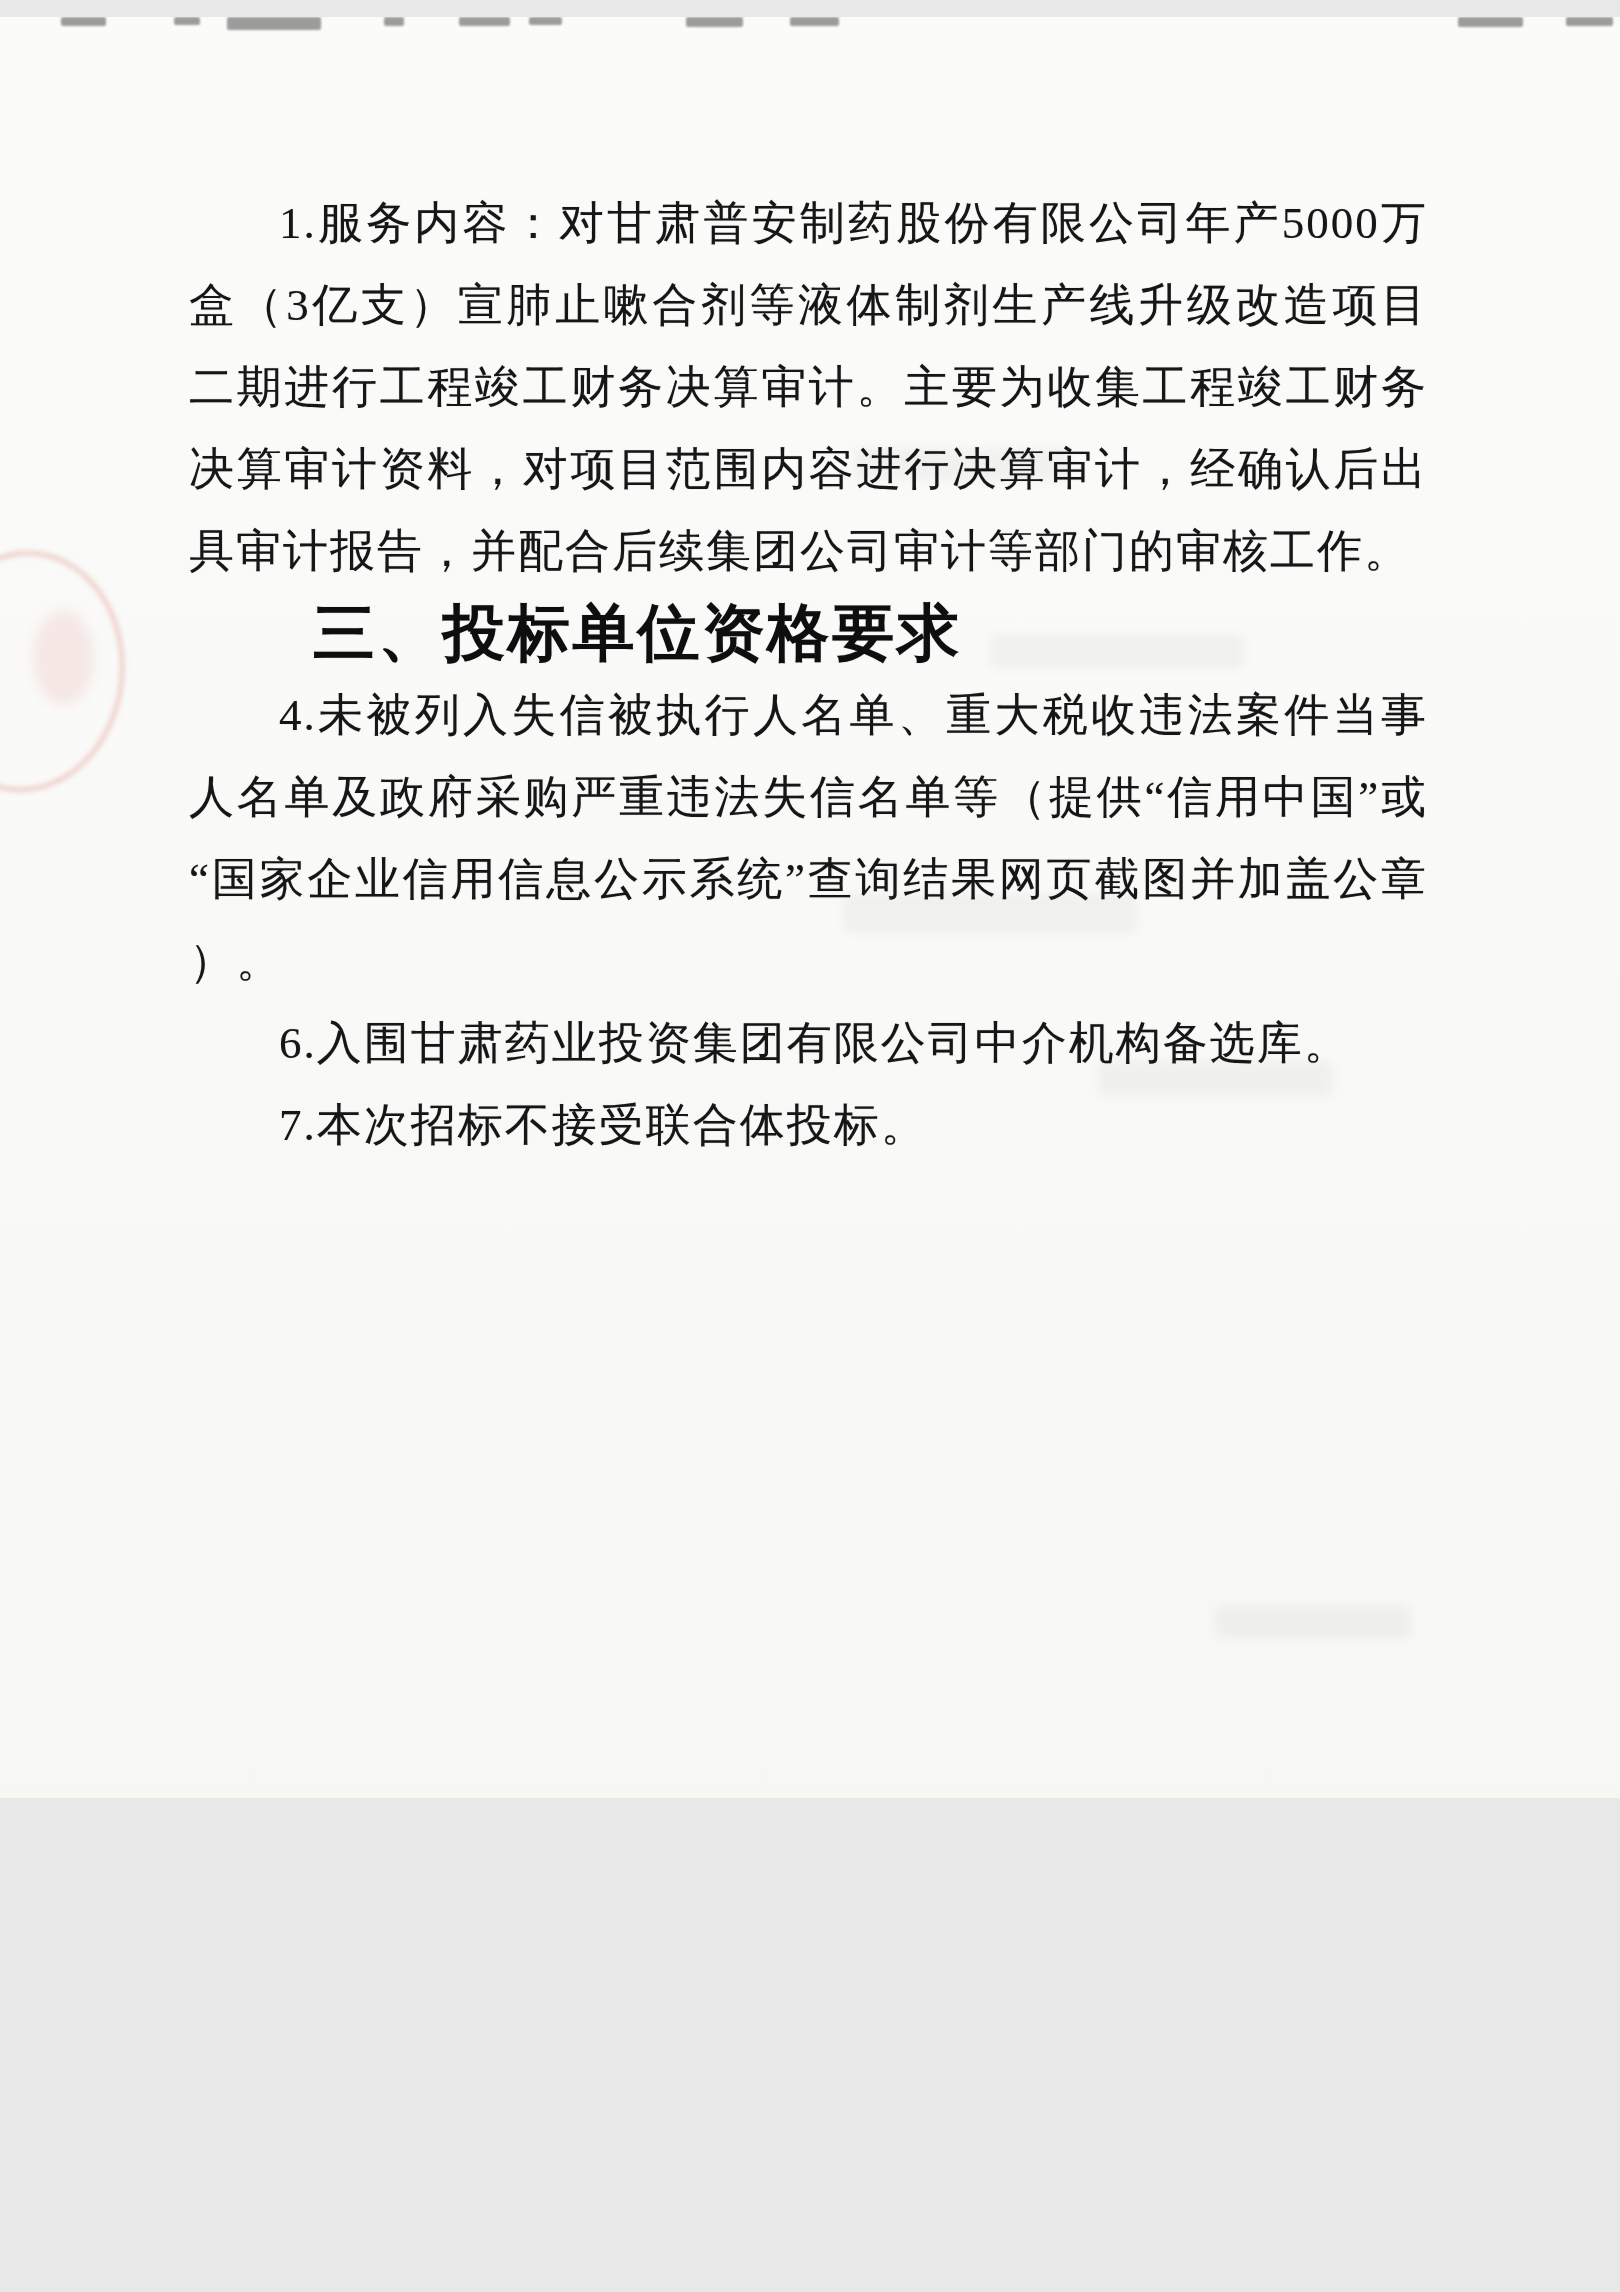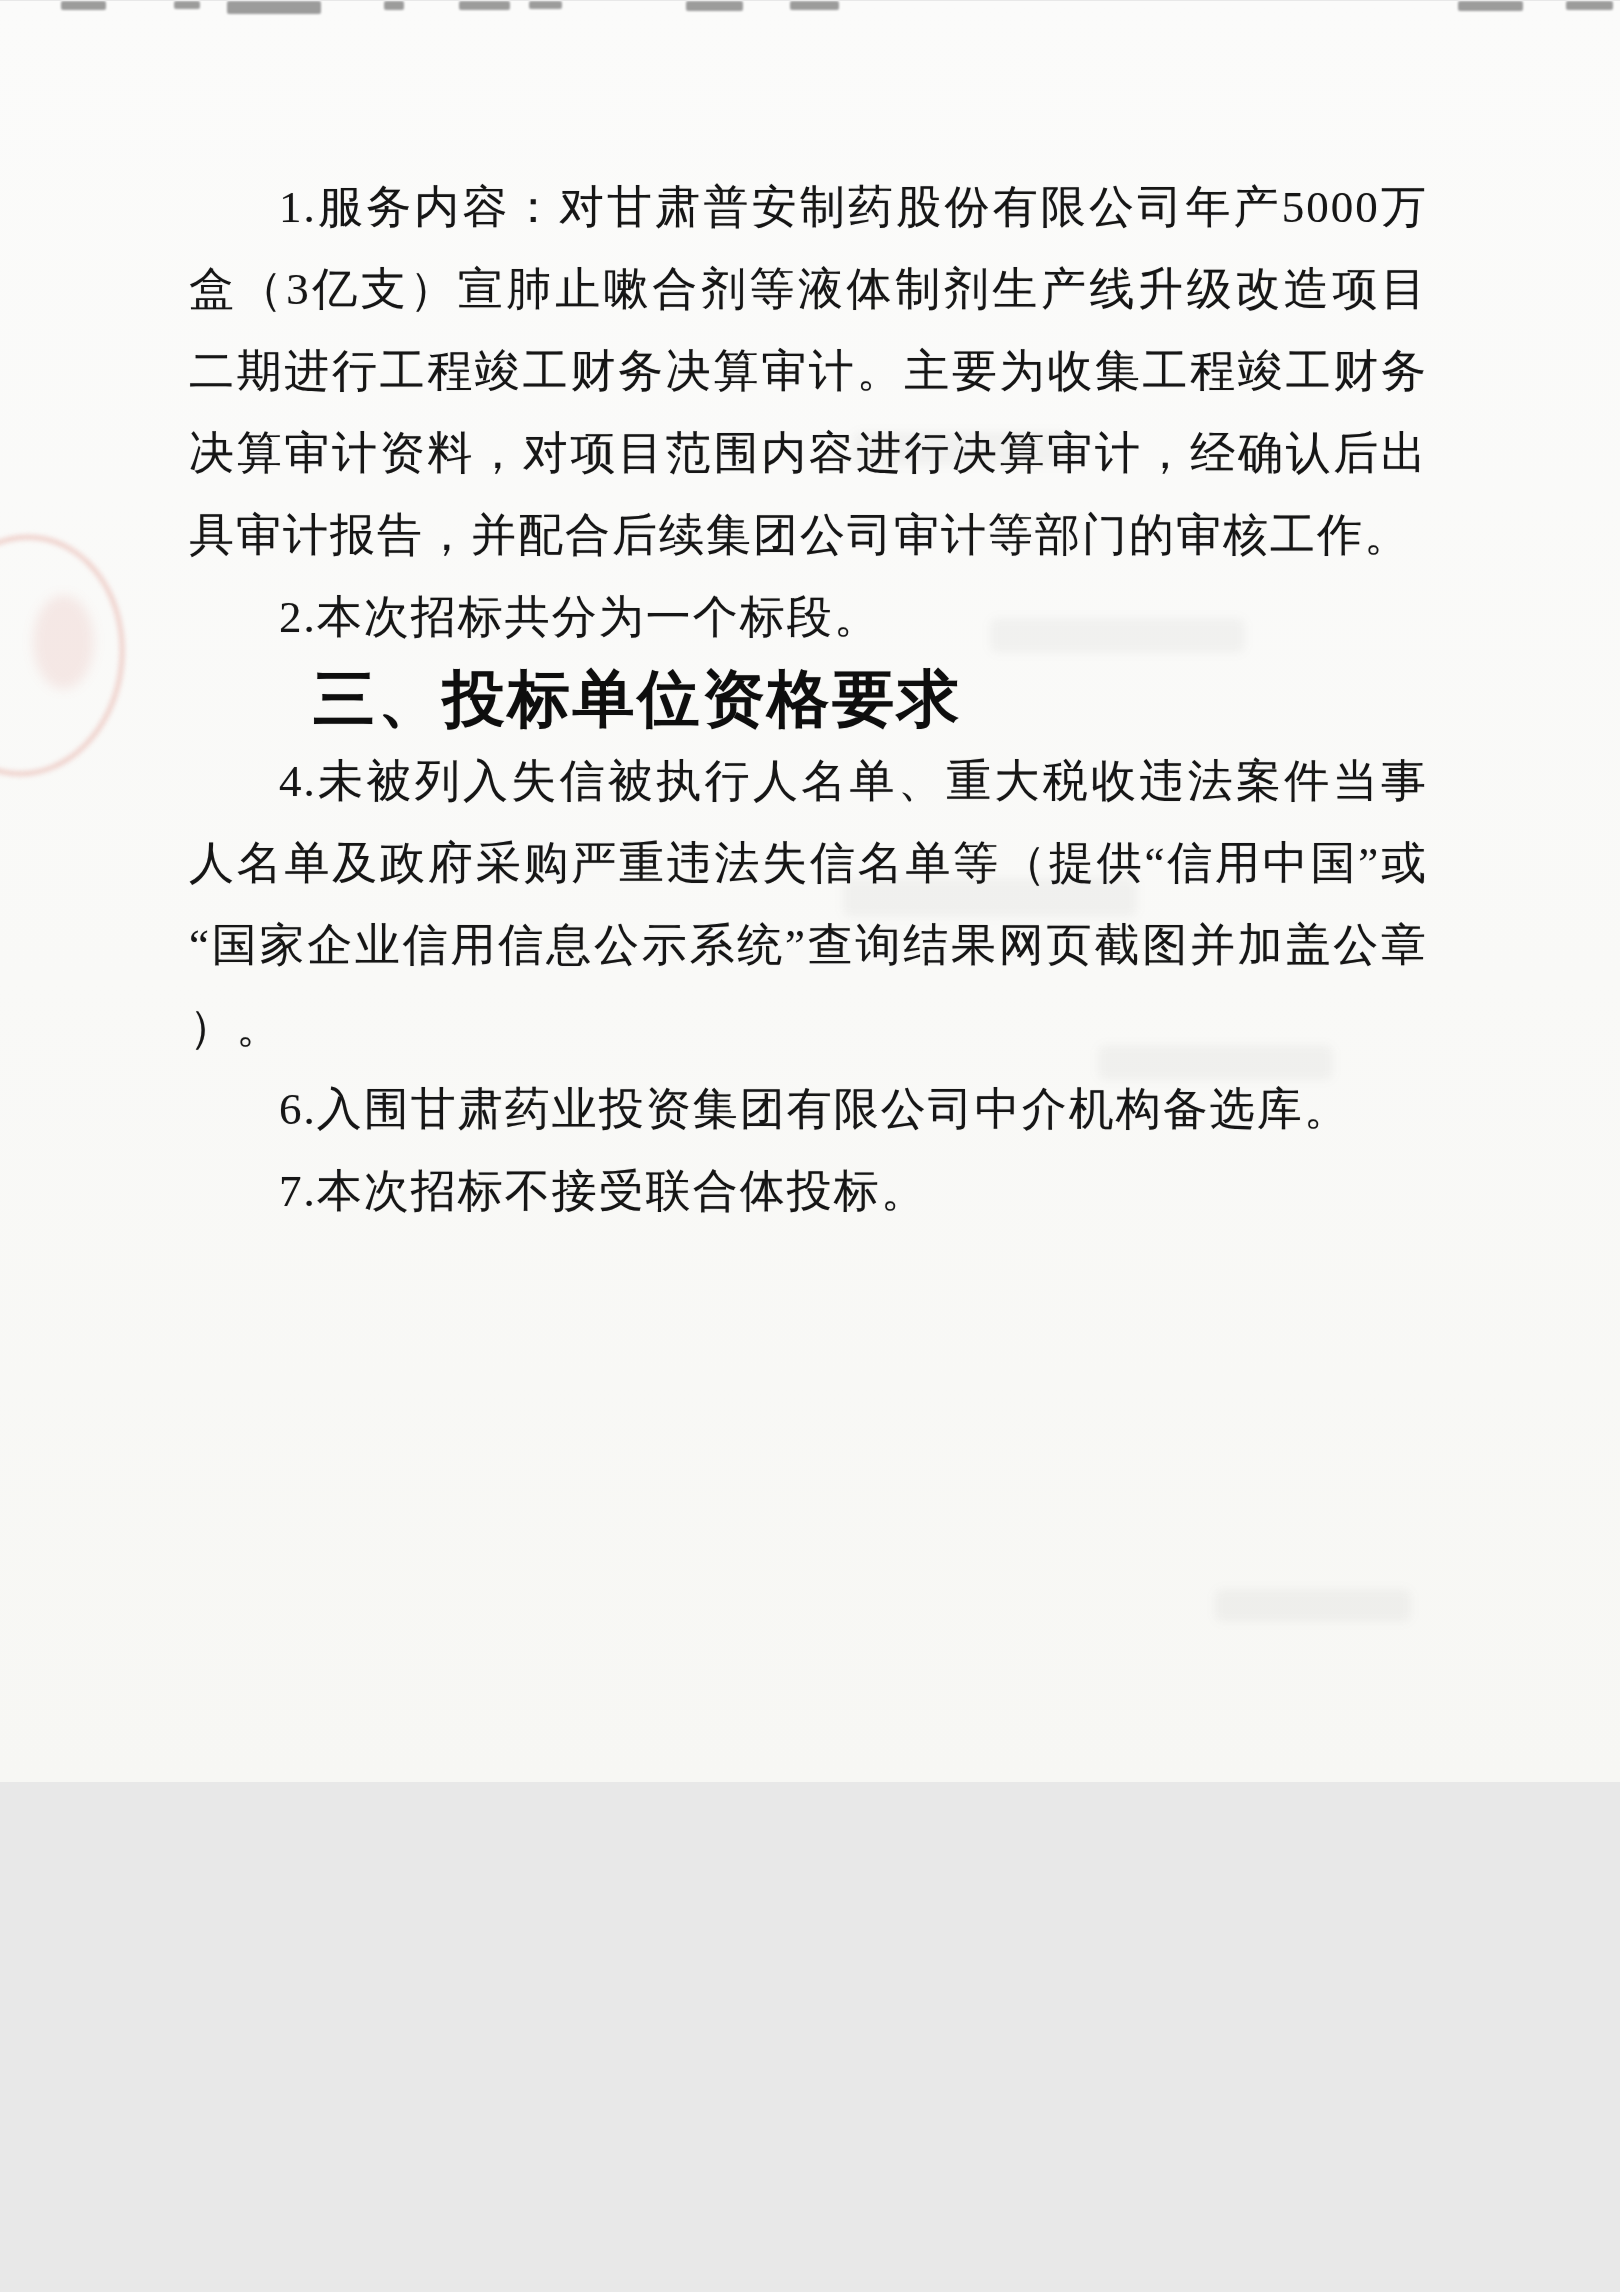--- a/index.html
+++ b/index.html
@@ -1,19 +1,19 @@
 <!DOCTYPE html>
 <html><head>
 <meta charset="utf-8">
 <style>
   html,body { margin:0; padding:0; background:#e8e8e8; }
   .page {
     position:relative;
     width:1620px; height:1781px;
-    margin:1px auto;
+    margin:17px auto;
     background:linear-gradient(180deg,#fbfbfa 0%,#f9f9f7 55%,#f7f7f4 100%);
     overflow:hidden;
     font-family:"Liberation Serif","DejaVu Serif",serif;
   }
   
   .text-block {
     position:absolute;
     left:189px; top:165px; width:1239px;
     color:#161616;
   }
@@ -101,21 +101,20 @@
   <div class="bleed" style="left:843px;  top:877px;  width:294px; height:39px;"></div>
   <div class="bleed" style="left:1098px; top:1044px; width:235px; height:35px;"></div>
   <div class="bleed" style="left:1215px; top:1588px; width:196px; height:33px;"></div>
   <div class="bleed" style="left:676px;  top:2063px; width:157px; height:29px;"></div>
 
   <div class="seal-ring"></div>
   <div class="seal-blob"></div>
 
   <div class="text-block">
     <p class="body">1.服务内容：对甘肃普安制药股份有限公司年产5000万盒（3亿支）宣肺止嗽合剂等液体制剂生产线升级改造项目二期进行工程竣工财务决算审计。主要为收集工程竣工财务决算审计资料，对项目范围内容进行决算审计，经确认后出具审计报告，并配合后续集团公司审计等部门的审核工作。</p>
-    <p class="body">2.本次招标共分为一个标段。</p>
     <p class="heading">三、投标单位资格要求</p>
     <p class="body">4.未被列入失信被执行人名单、重大税收违法案件当事人名单及政府采购严重违法失信名单等（提供“信用中国”或“国家企业信用信息公示系统”查询结果网页截图并加盖公章）。</p>
     <p class="body">6.入围甘肃药业投资集团有限公司中介机构备选库。</p>
     <p class="body">7.本次招标不接受联合体投标。</p>
   </div>
 
   <div class="page-number">- 2 -</div>
 
 </div>
 

